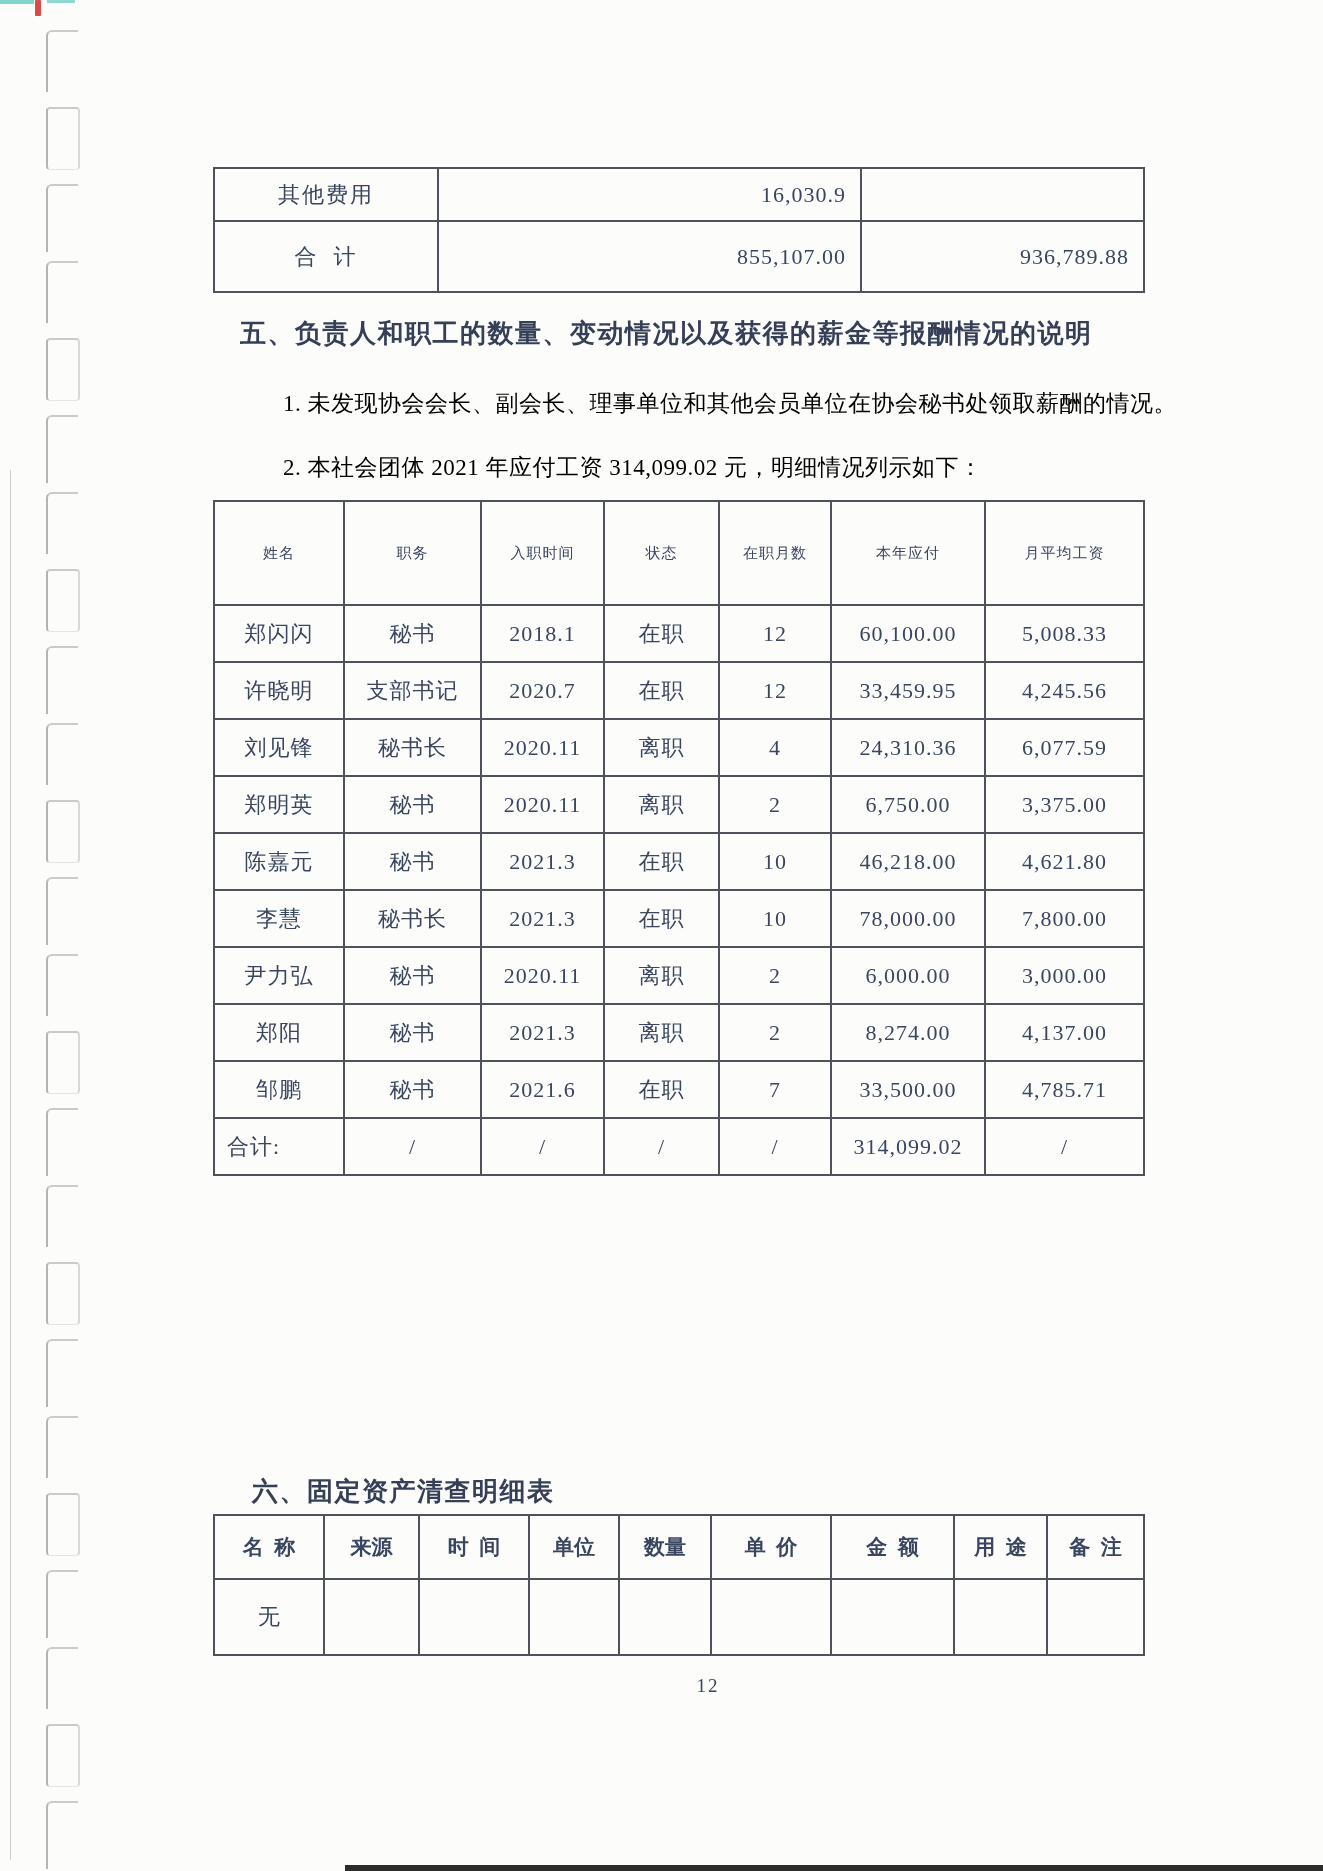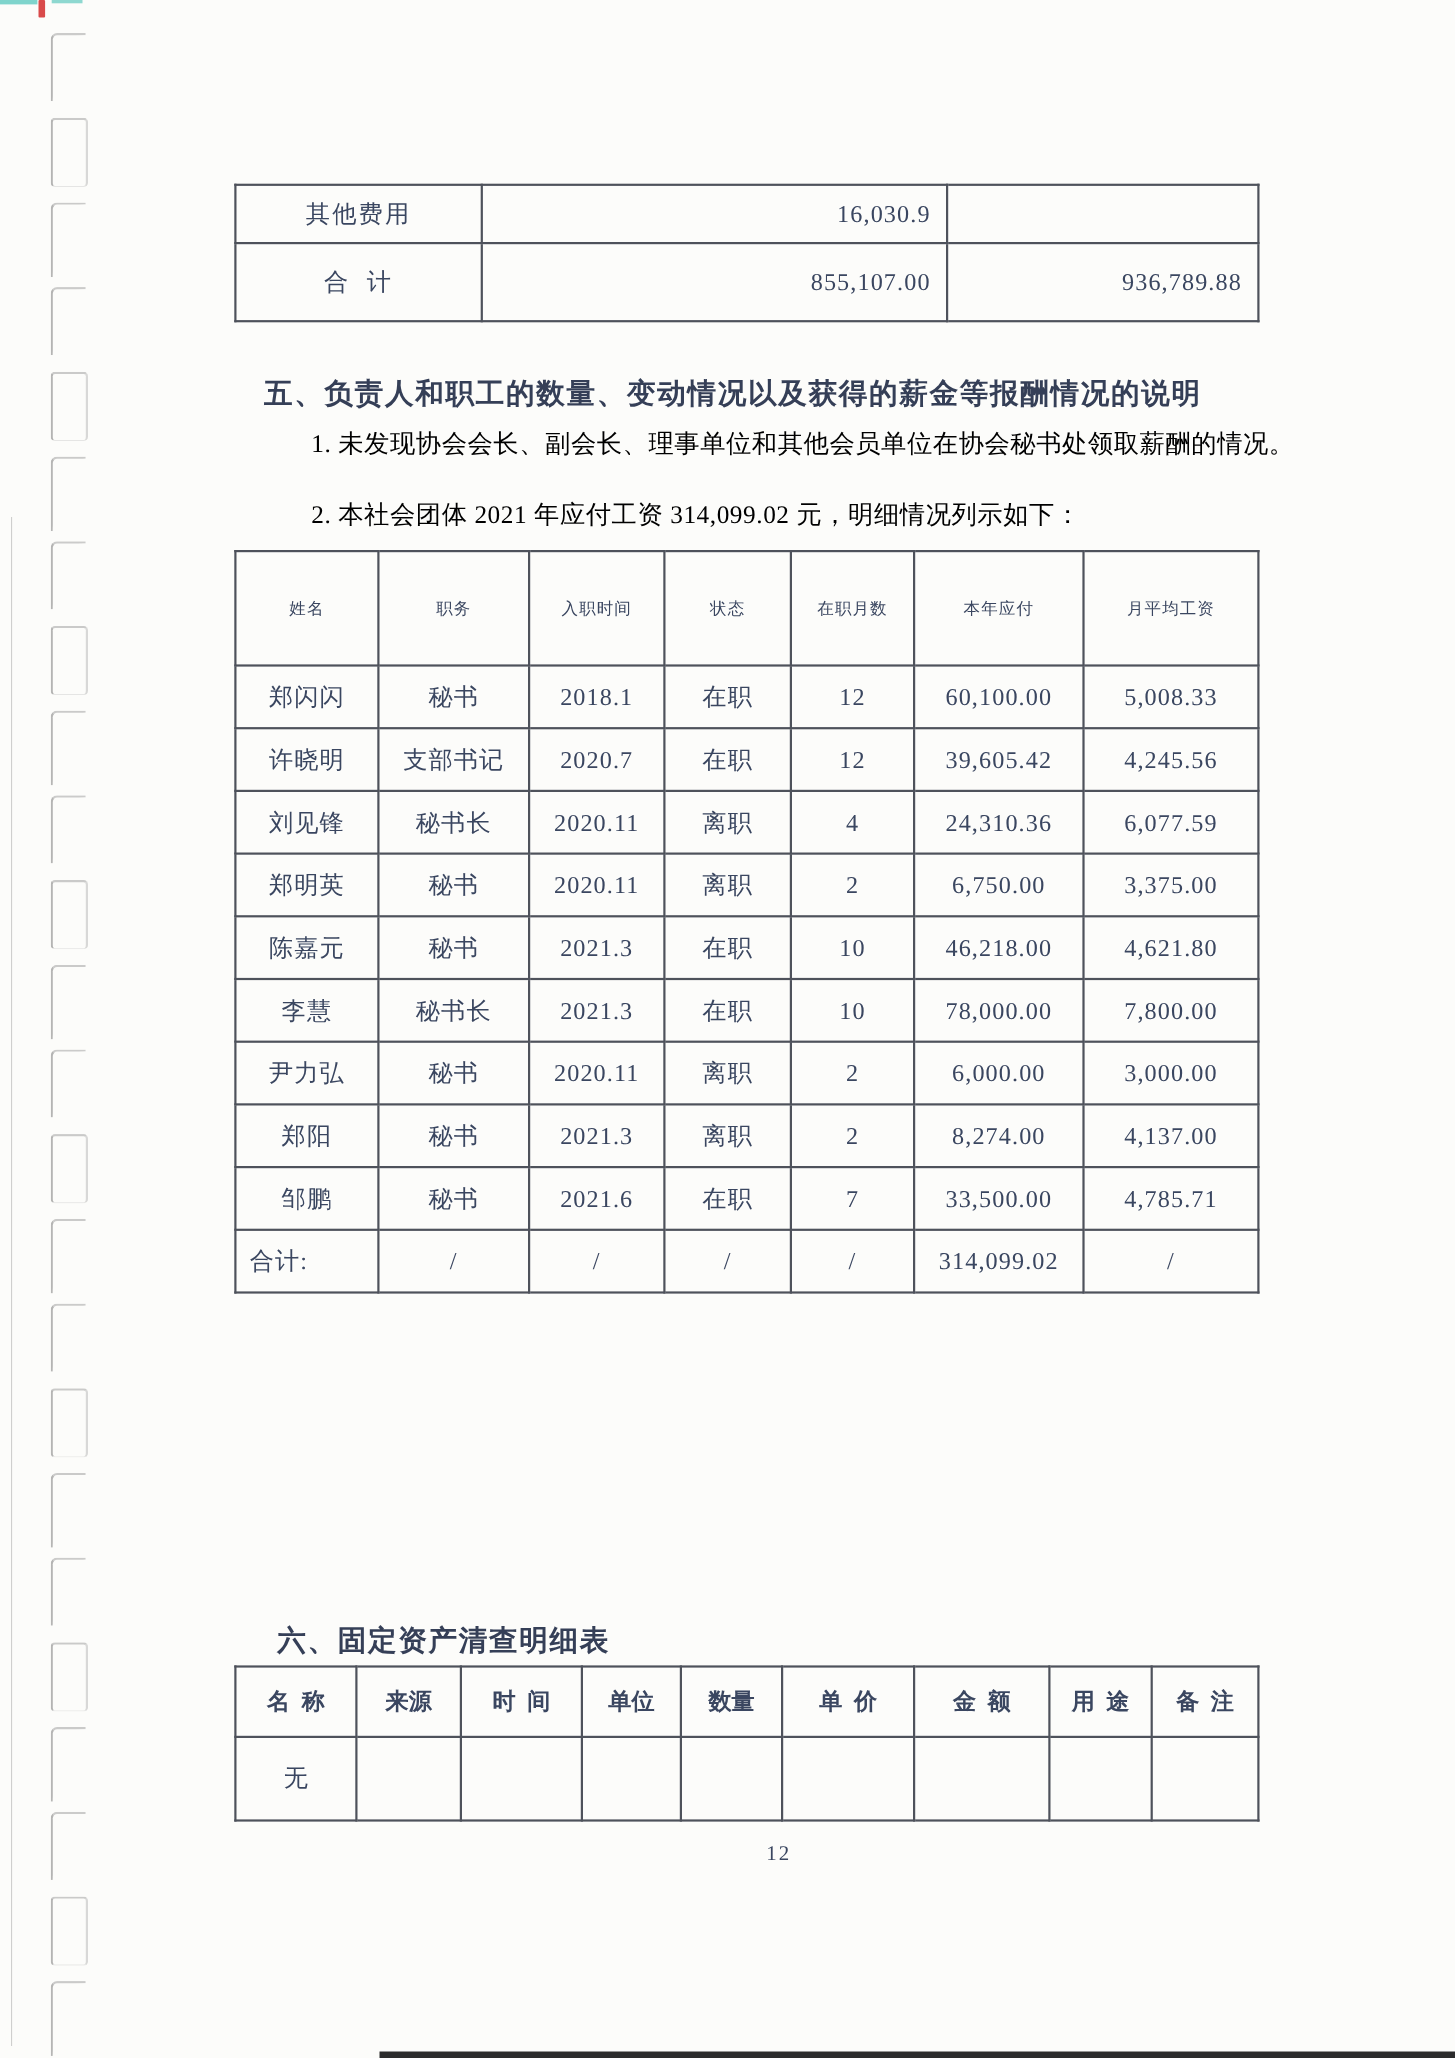--- a/index.html
+++ b/index.html
@@ -41,21 +41,21 @@
   .assets-table thead tr{height:64px;}
   .assets-table tbody tr{height:76px;}
   .assets-table th{font-weight:bold;font-size:21px;text-align:center;}
   .assets-table td{text-align:center;}
   
   .h-section{
     position:absolute;left:240px;
     font-size:26px;font-weight:bold;color:#353f57;
     letter-spacing:1.5px;white-space:pre;
   }
-  #heading5{top:340px;}
+  #heading5{top:316px;}
   #heading6{top:1474px;margin-left:12px;}
   .para{
     position:absolute;left:283px;
     font-size:23px;color:#000000;
     letter-spacing:0.5px;white-space:pre;
   }
   #para1{top:388px;}
   #para2{top:452px;}
   .page-number{
     position:absolute;left:678px;top:1675px;width:60px;
@@ -175,21 +175,21 @@
           <td>12</td>
           <td>60,100.00</td>
           <td>5,008.33</td>
         </tr>
         <tr>
           <td>许晓明</td>
           <td>支部书记</td>
           <td>2020.7</td>
           <td>在职</td>
           <td>12</td>
-          <td>39,605.42</td>
+          <td>33,459.95</td>
           <td>4,245.56</td>
         </tr>
         <tr>
           <td>刘见锋</td>
           <td>秘书长</td>
           <td>2020.11</td>
           <td>离职</td>
           <td>4</td>
           <td>24,310.36</td>
           <td>6,077.59</td>

